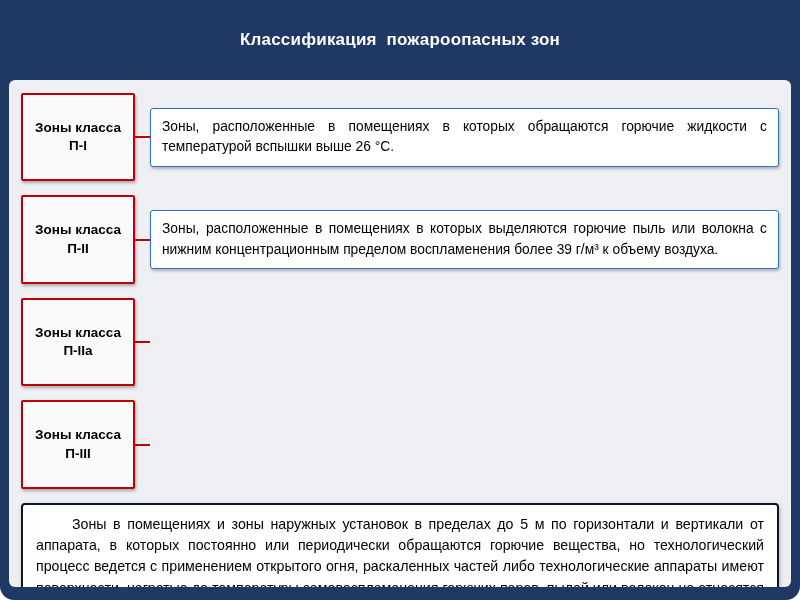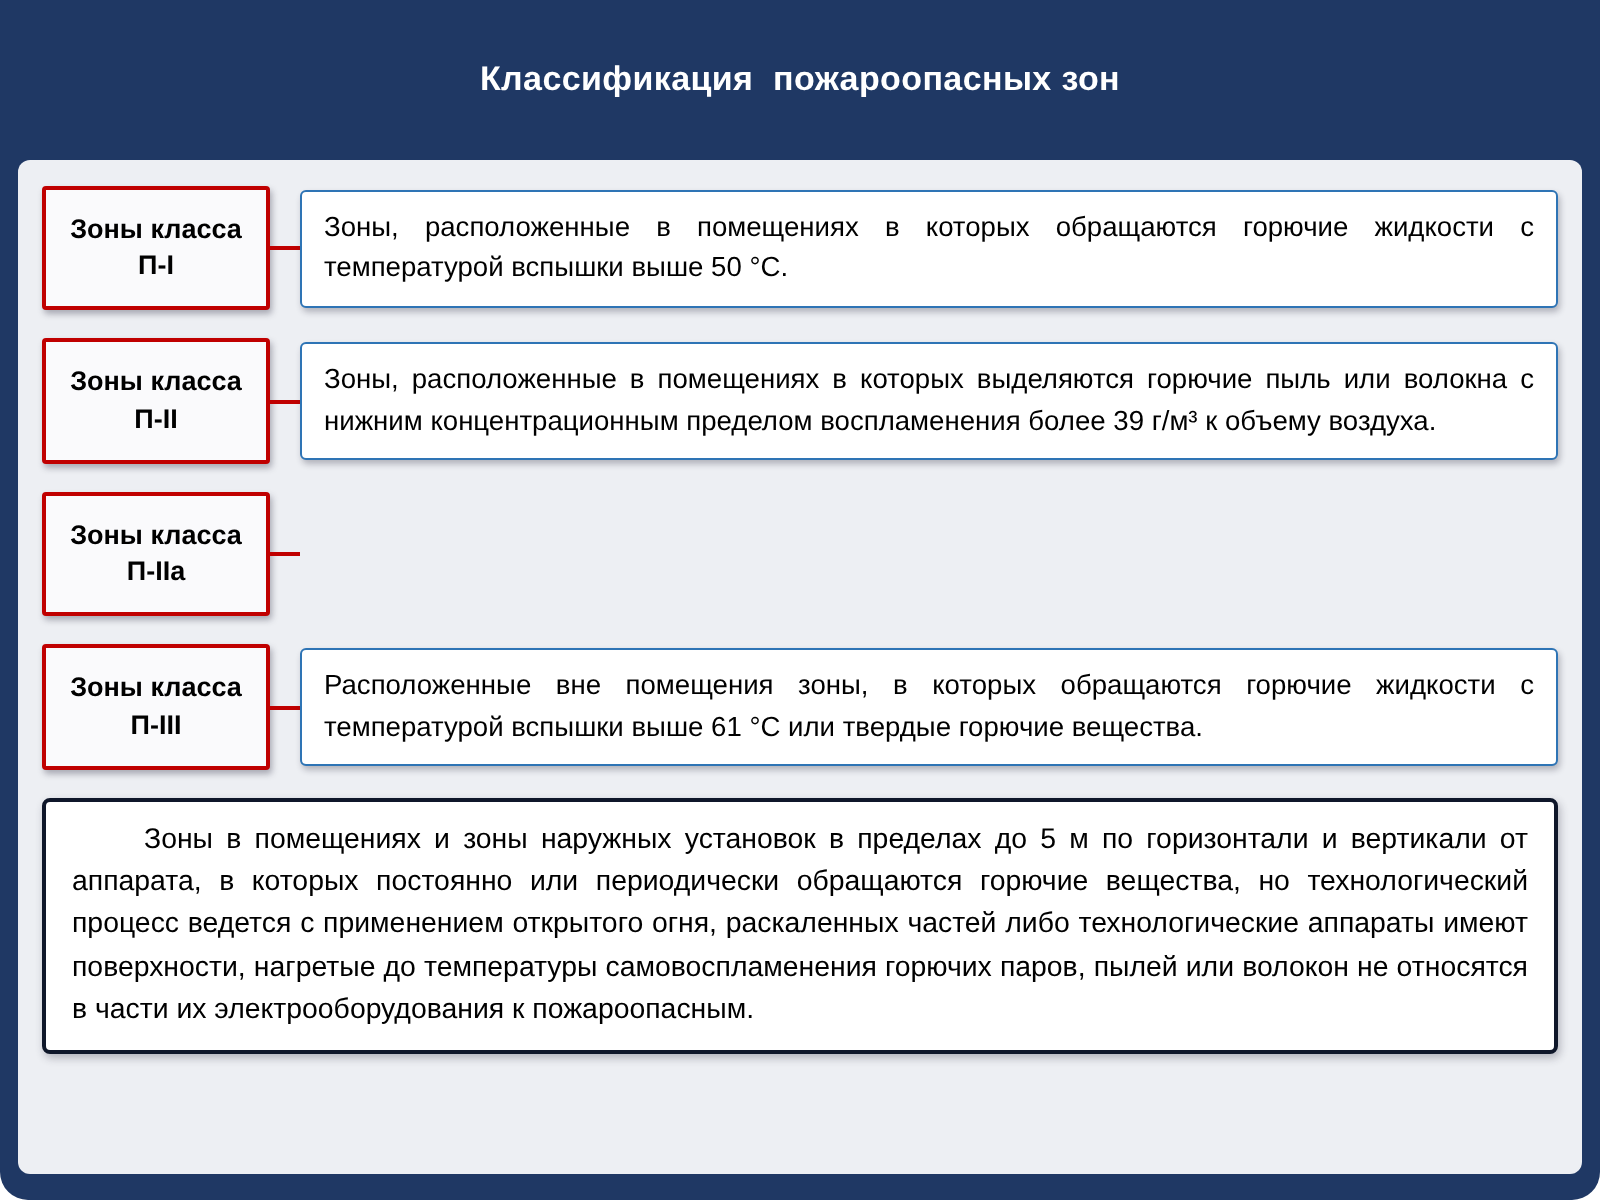--- a/index.html
+++ b/index.html
@@ -53,21 +53,21 @@
     display: flex;
     align-items: center;
     margin-bottom: 14px;
   }
   .label-box {
     flex: 0 0 104px;
     background: #FAFAFC;
     border: 2px solid #C00000;
     border-radius: 2px;
     box-shadow: 1px 2px 3px rgba(40,40,60,0.35);
-    padding: 11px 3px;
+    padding: 24px 3px;
     text-align: center;
     font-weight: bold;
     font-size: 13.5px;
     line-height: 1.35;
     color: #000000;
   }
   .label-box span { display: block; }
   .connector {
     flex: 0 0 15px;
     height: 2px;
@@ -114,21 +114,21 @@
 
   <div class="content">
 
     <div class="row">
       <div class="label-box">
         <span>Зоны класса</span>
         <span>П-I</span>
       </div>
       <div class="connector"></div>
       <div class="desc-box">
-        <span>Зоны, расположенные в помещениях в которых обращаются горючие жидкости с температурой вспышки выше 50 °С.</span>
+        <span>Зоны, расположенные в помещениях в которых обращаются горючие жидкости с температурой вспышки выше 26 °С.</span>
       </div>
     </div>
 
     <div class="row">
       <div class="label-box">
         <span>Зоны класса</span>
         <span>П-II</span>
       </div>
       <div class="connector"></div>
       <div class="desc-box">
@@ -143,23 +143,20 @@
       </div>
       <div class="connector"></div>
     </div>
 
     <div class="row">
       <div class="label-box">
         <span>Зоны класса</span>
         <span>П-III</span>
       </div>
       <div class="connector"></div>
-      <div class="desc-box">
-        <span>Расположенные вне помещения зоны, в которых обращаются горючие жидкости с температурой вспышки выше 61 °С или твердые горючие вещества.</span>
-      </div>
     </div>
 
     <div class="note-box">
       <p>Зоны в помещениях и зоны наружных установок в пределах до 5 м по горизонтали и вертикали от аппарата, в которых постоянно или периодически обращаются горючие вещества, но технологический процесс ведется с применением открытого огня, раскаленных частей либо технологические аппараты имеют поверхности, нагретые до температуры самовоспламенения горючих паров, пылей или волокон не относятся в части их электрооборудования к пожароопасным.</p>
     </div>
 
   </div>
 </div>
 
 </body></html>

